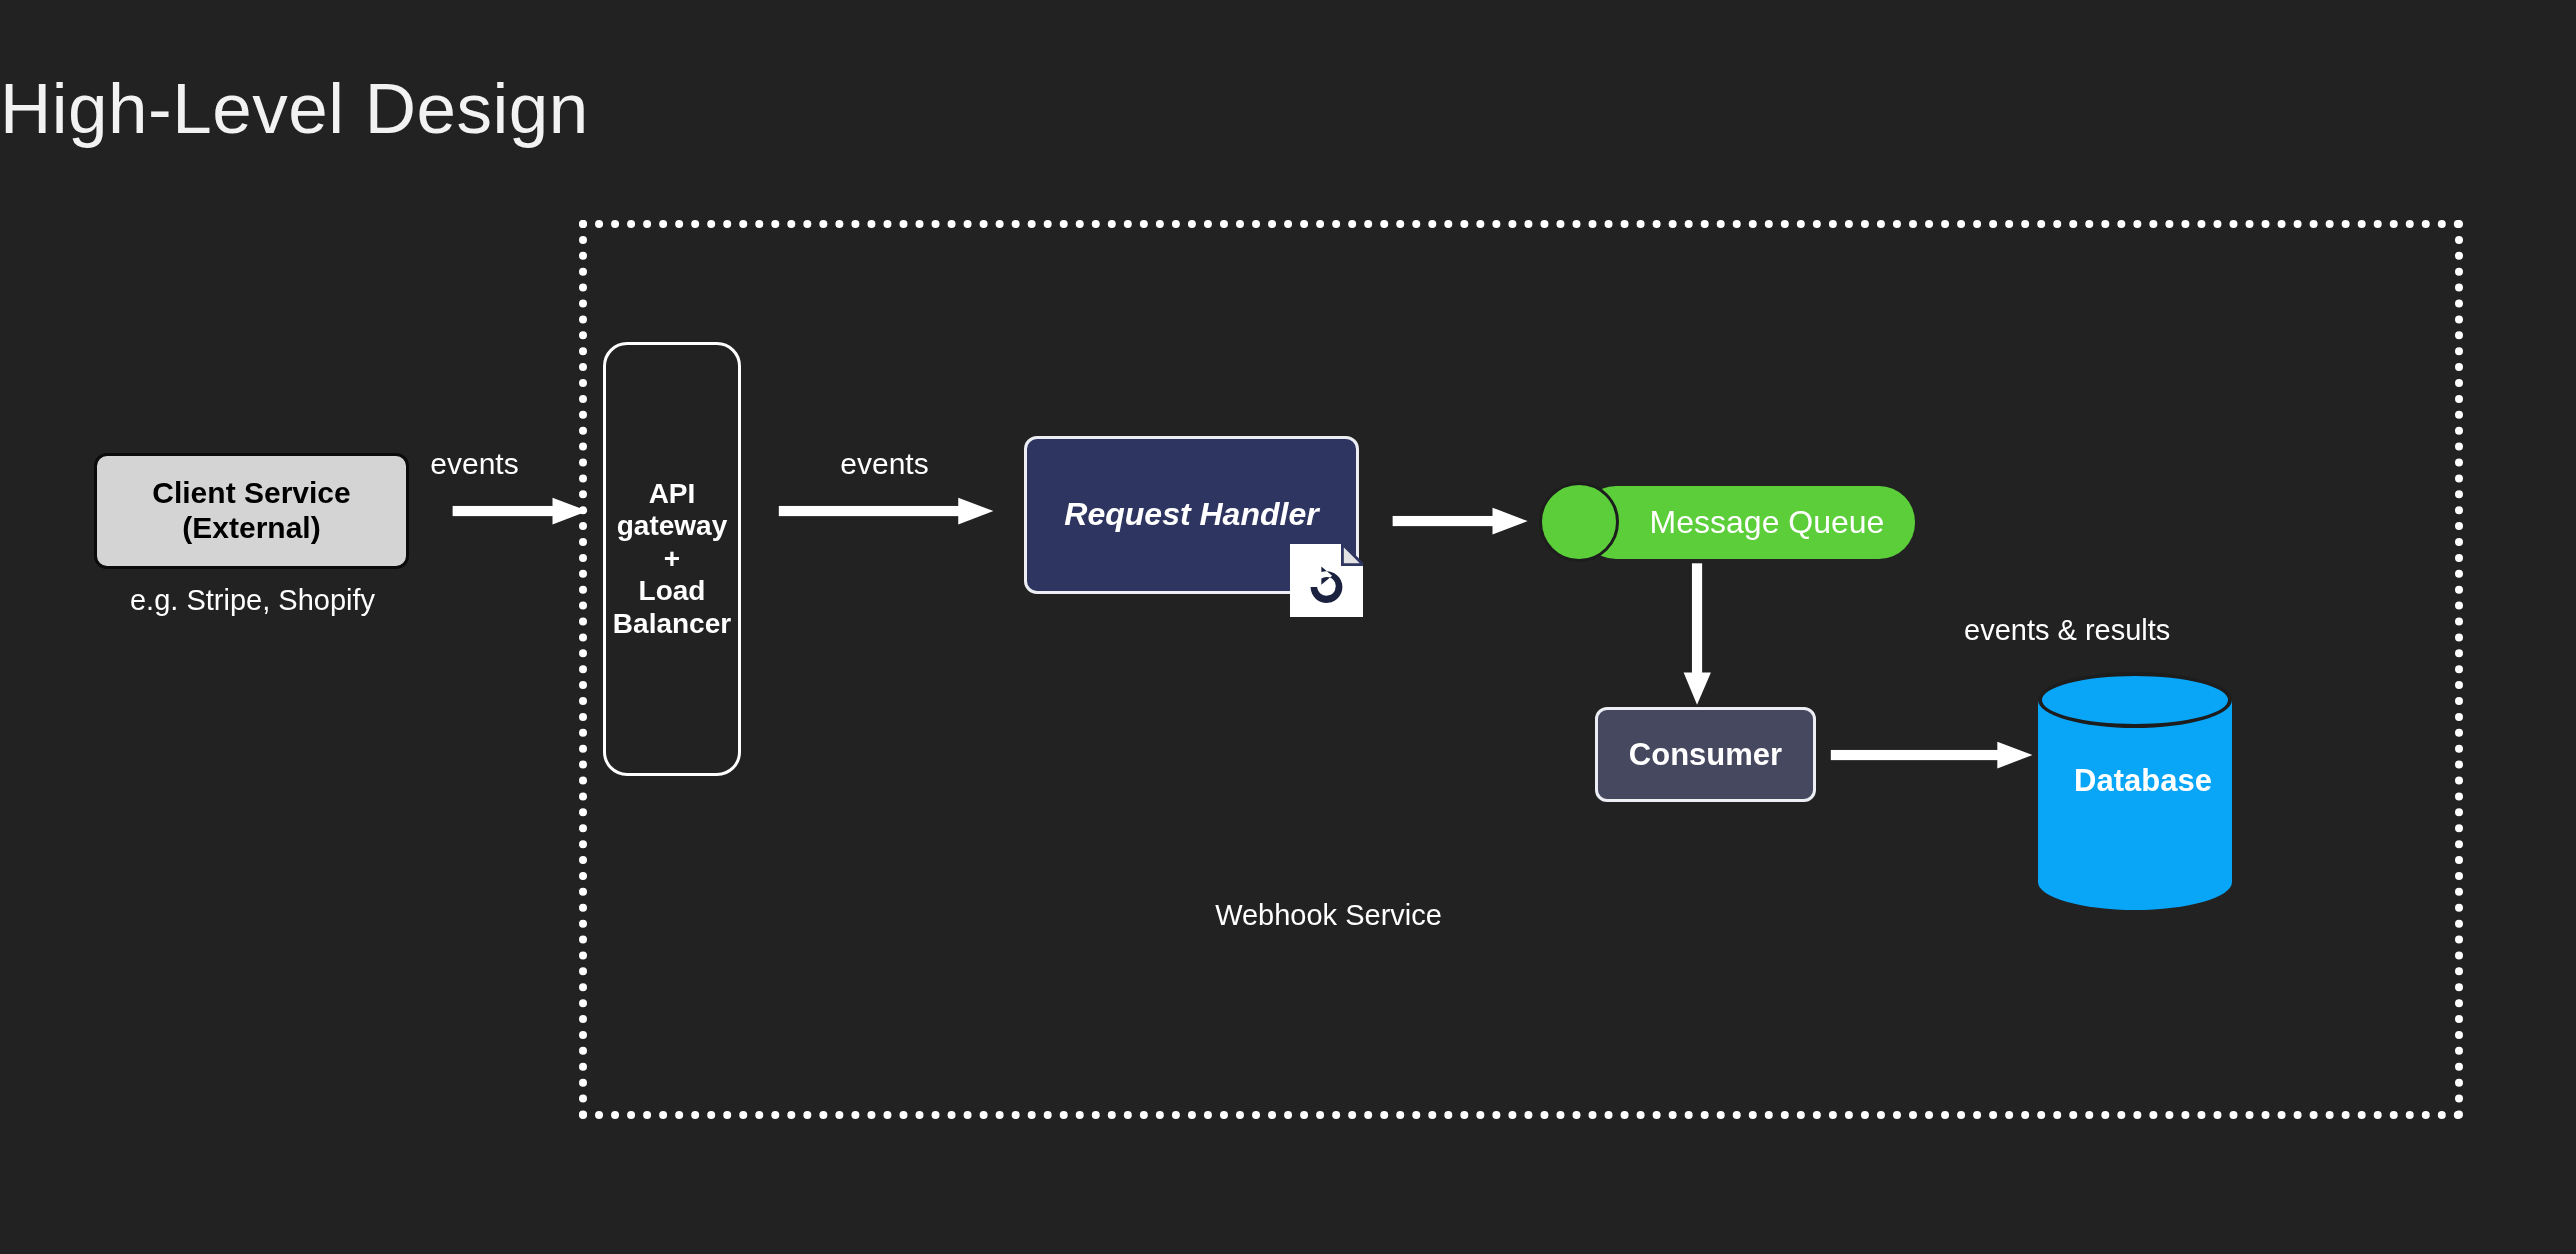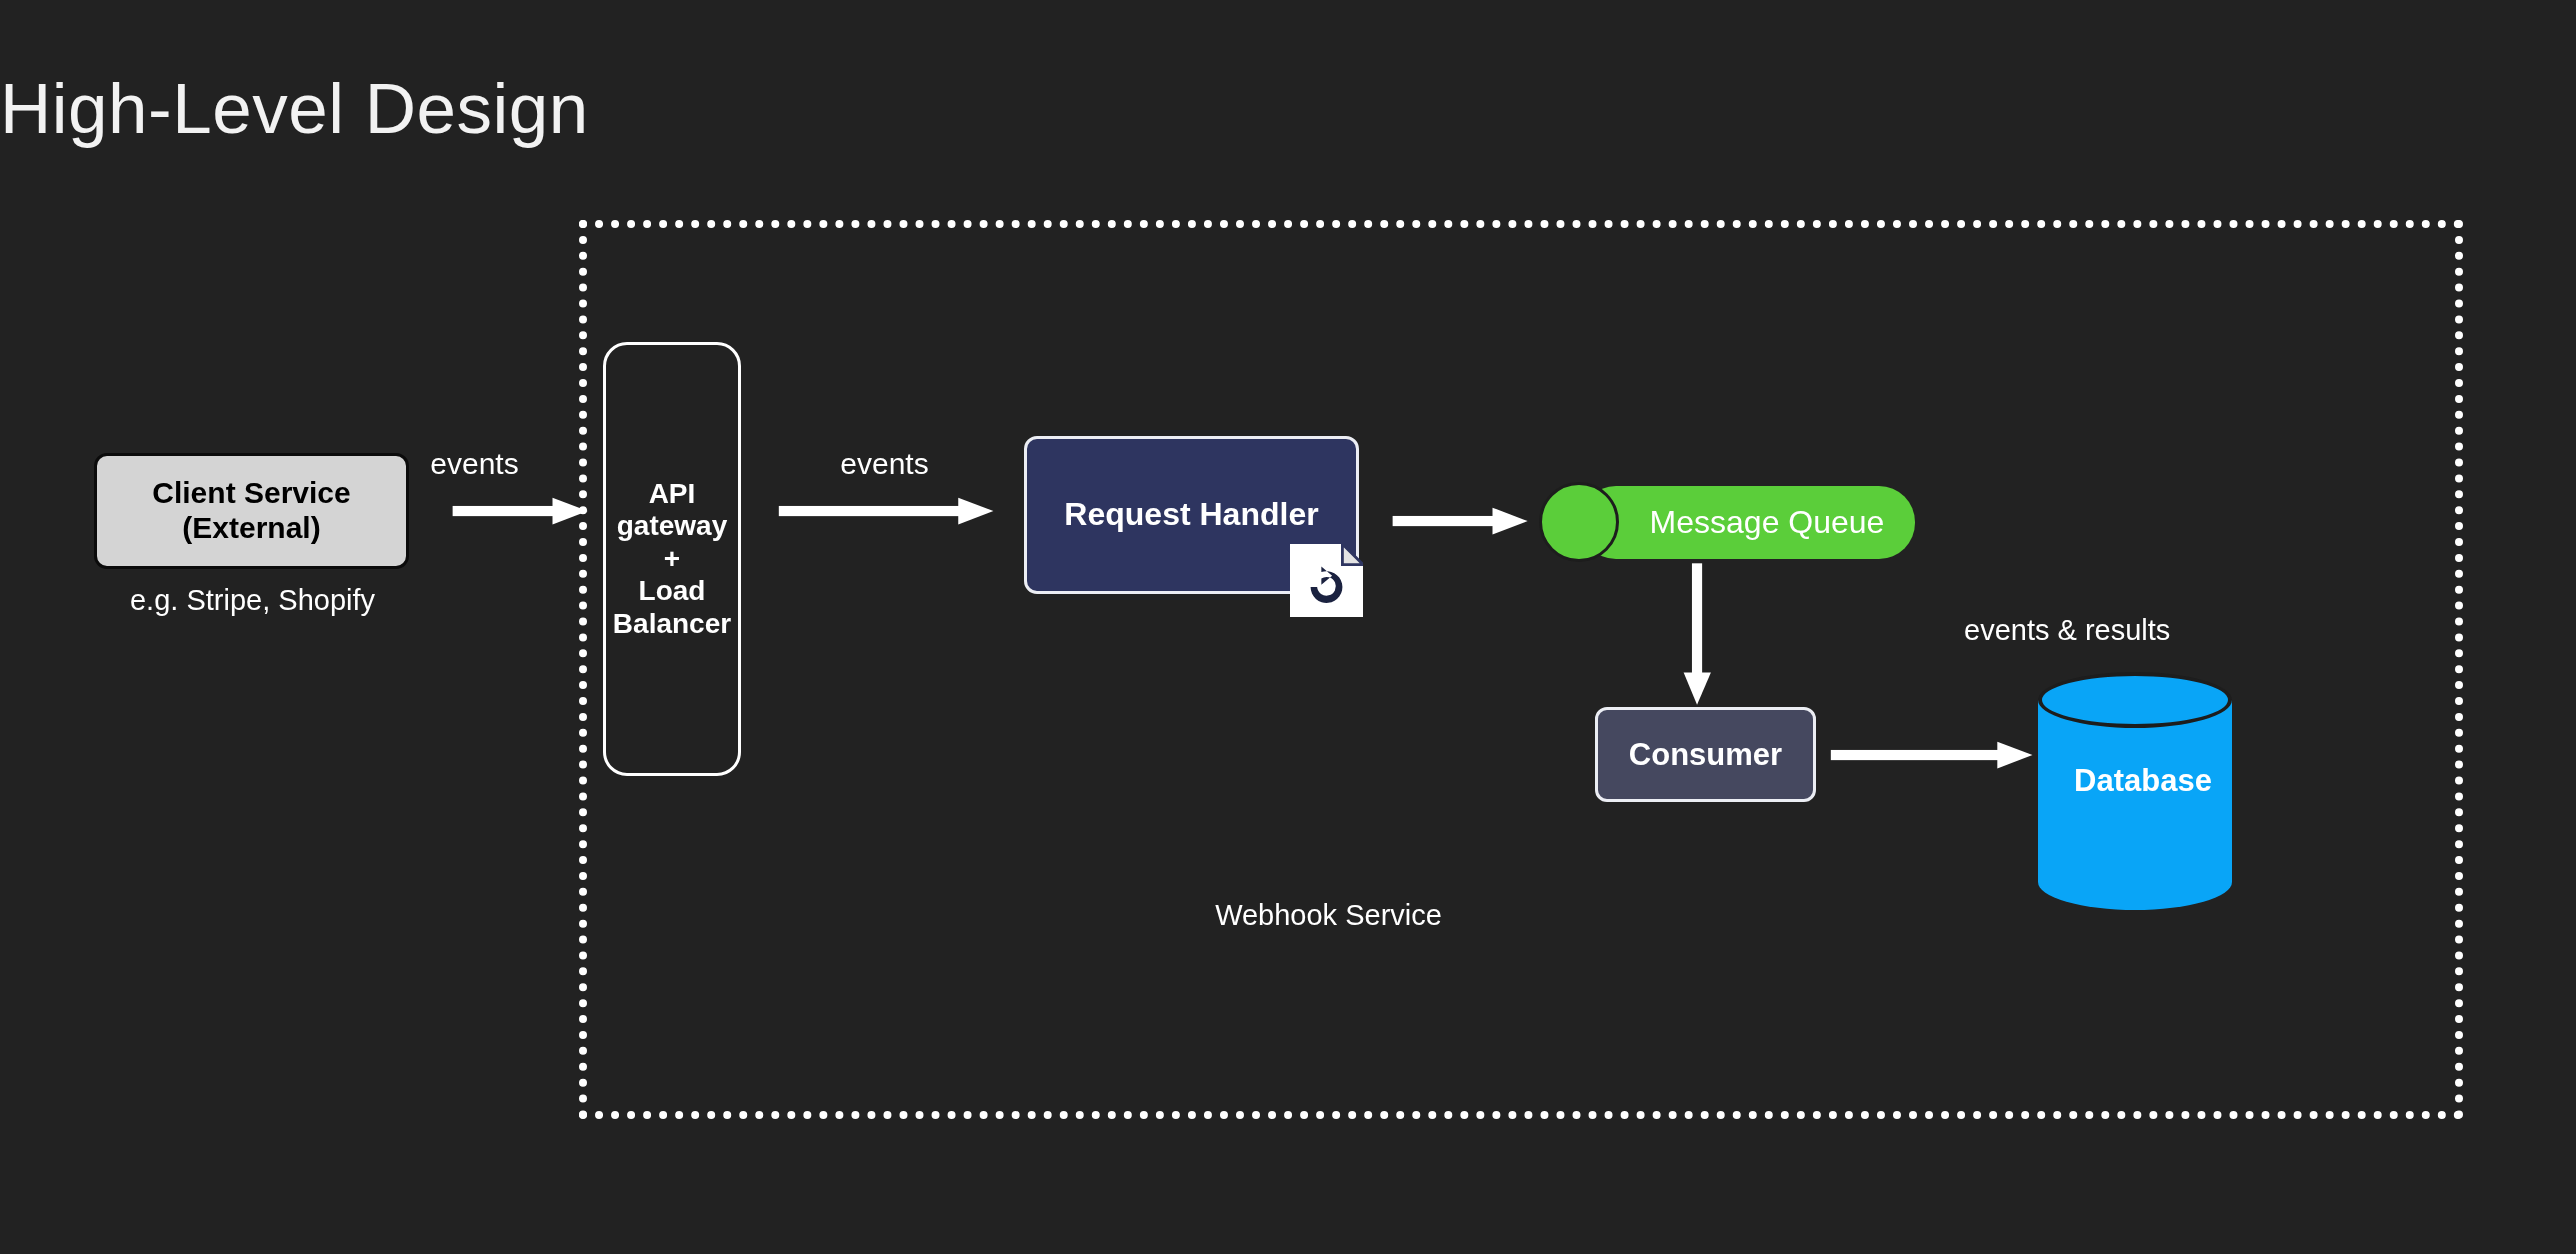--- a/index.html
+++ b/index.html
@@ -111,20 +111,21 @@
     left: 1024px;
     top: 436px;
     width: 335px;
     height: 158px;
     background: #2e3560;
     border: 3.7px solid #eceef4;
     border-radius: 13px;
     color: #ffffff;
     font-size: 32px;
     font-weight: 700;
+    font-style: italic;
   }
   #retry-icon-wrap {
     position: absolute;
     left: 1290px;
     top: 544px;
     width: 73px;
     height: 73px;
   }
 
   

